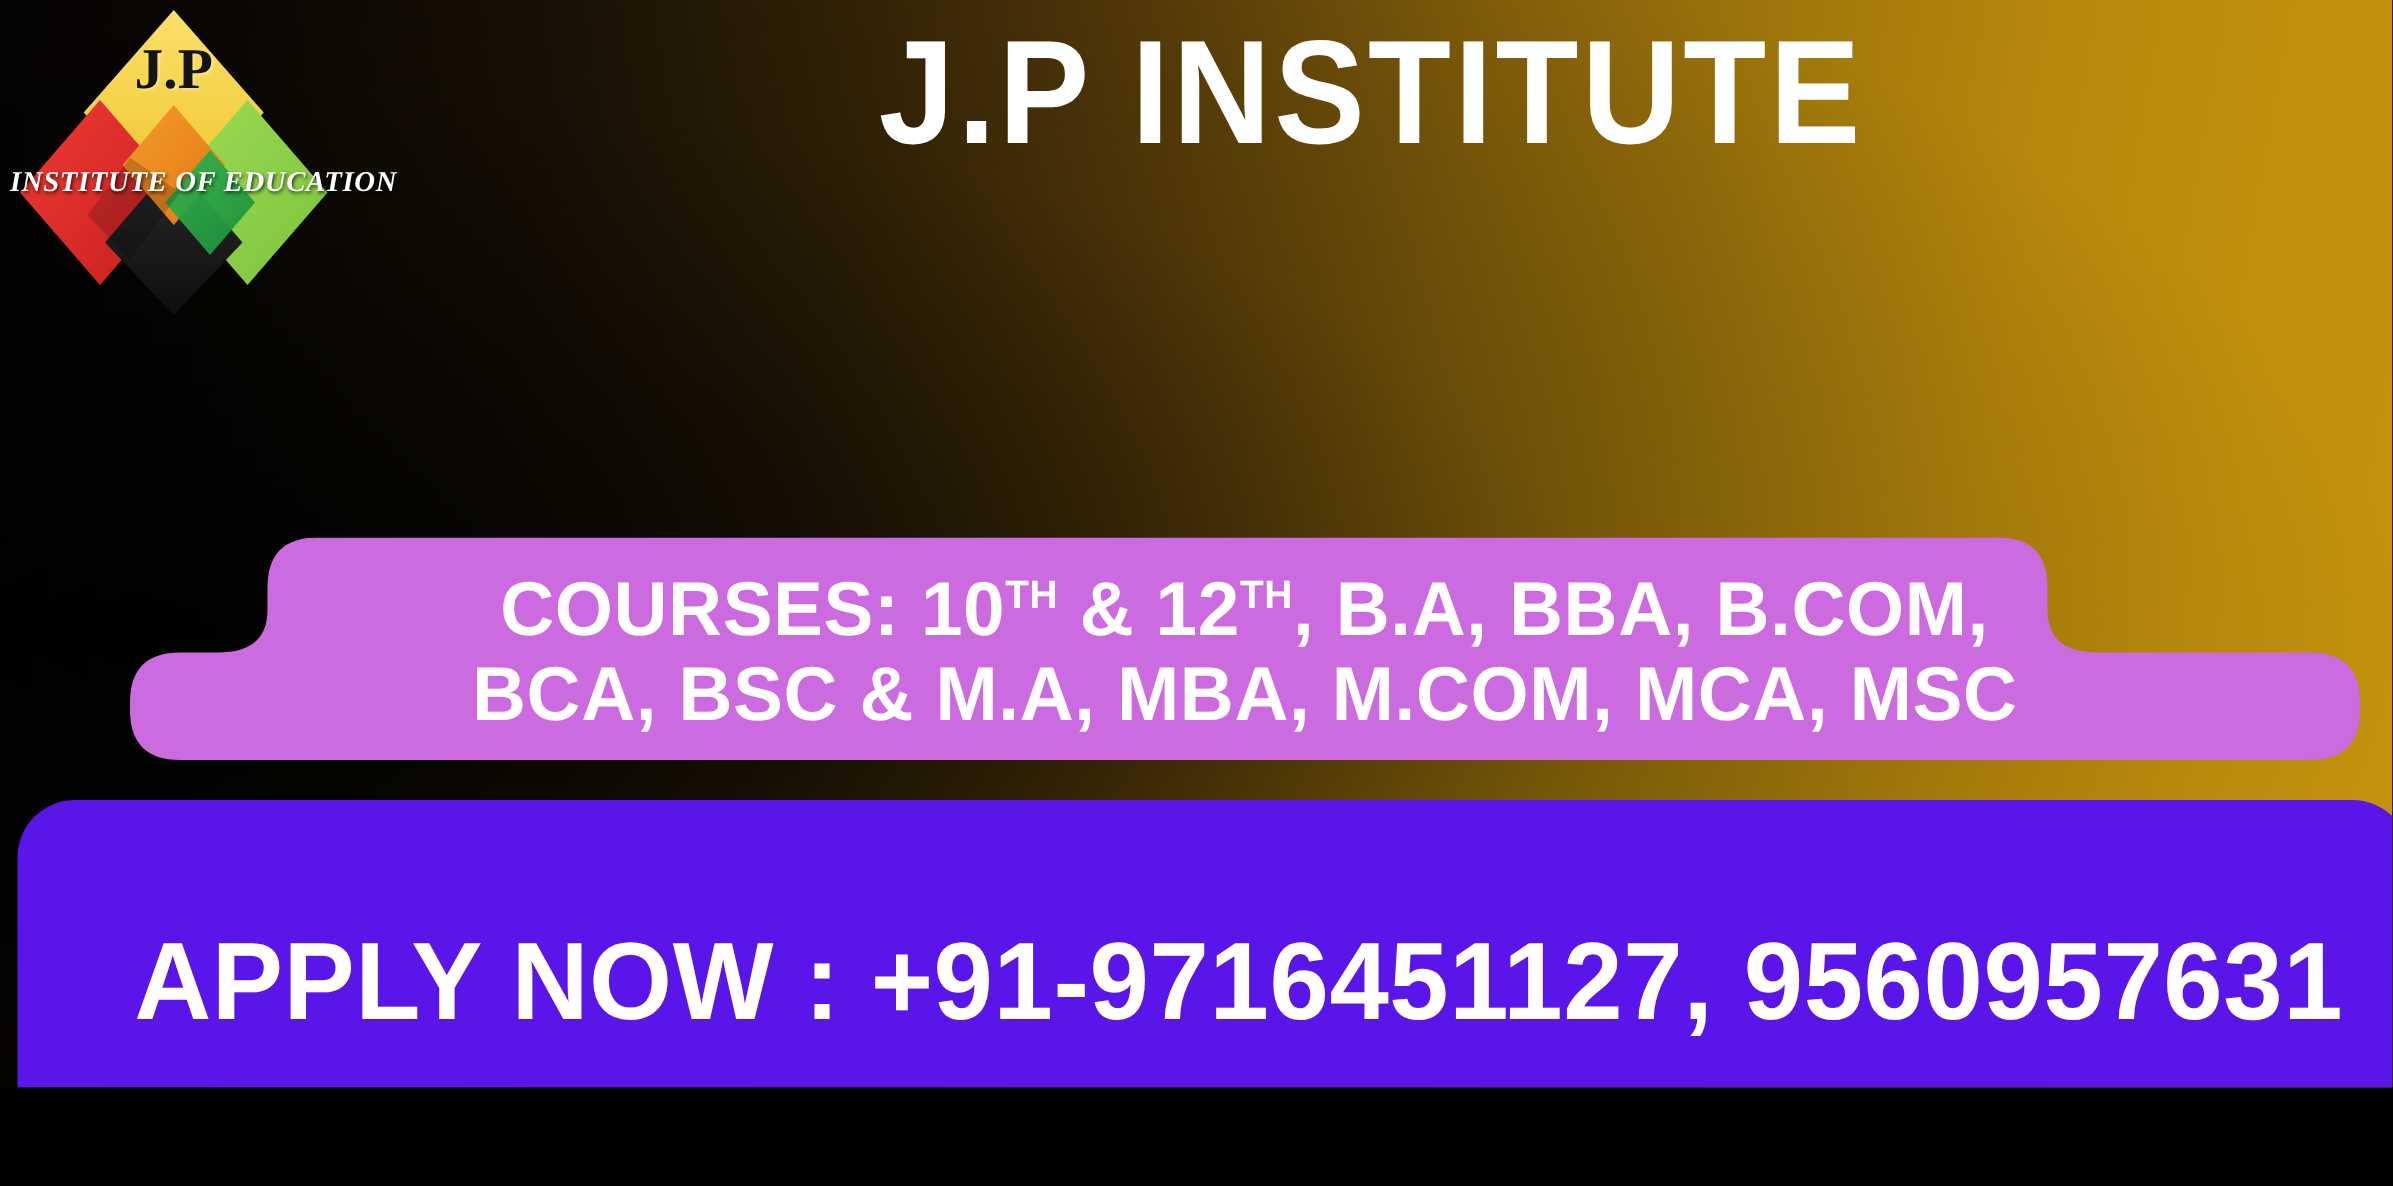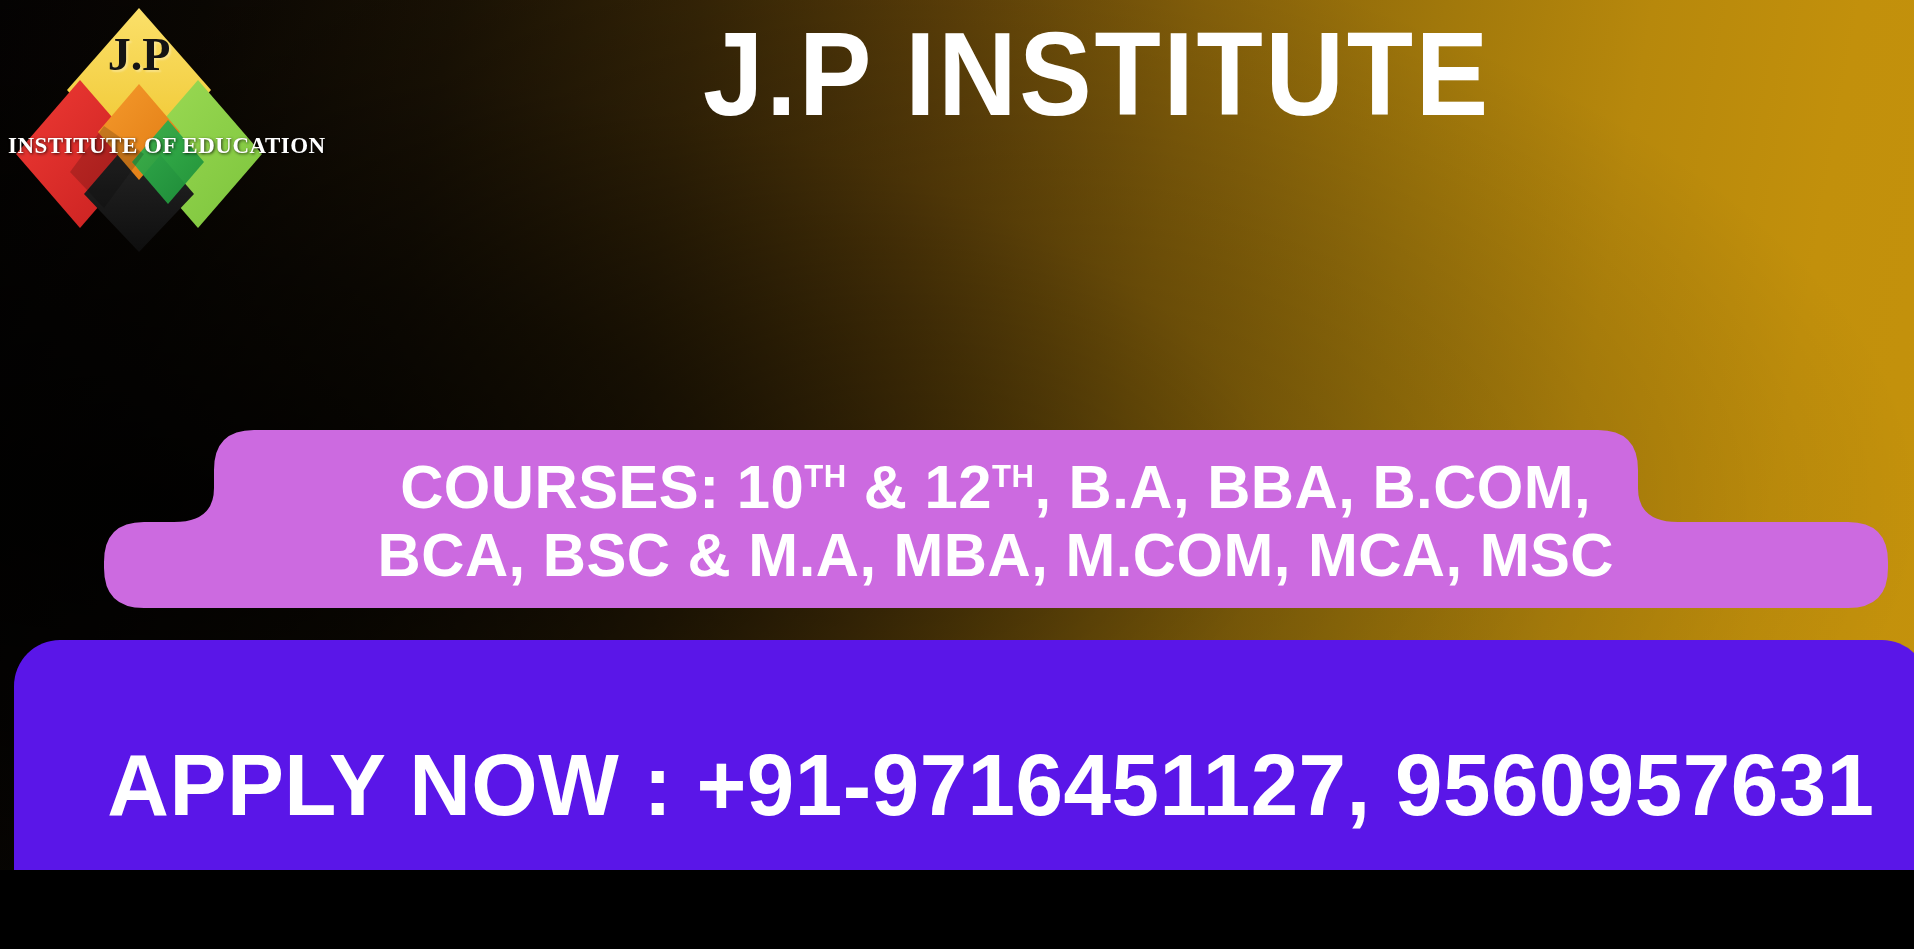--- a/index.html
+++ b/index.html
@@ -68,20 +68,21 @@
     left: 0; right: 0;
     top: 131px;
     text-align: center;
     font-family: "Liberation Serif", serif;
     font-weight: 700;
     font-size: 23px;
     color: #ffffff;
     letter-spacing: 0.5px;
     text-shadow: 1px 1px 3px rgba(0,0,0,0.75);
     white-space: nowrap;
+    font-style: italic;
   }
 
   
   #headline {
     position: absolute;
     left: 300px;
     right: 20px;
     top: 12px;
     text-align: center;
     font-family: "Liberation Sans", sans-serif;

